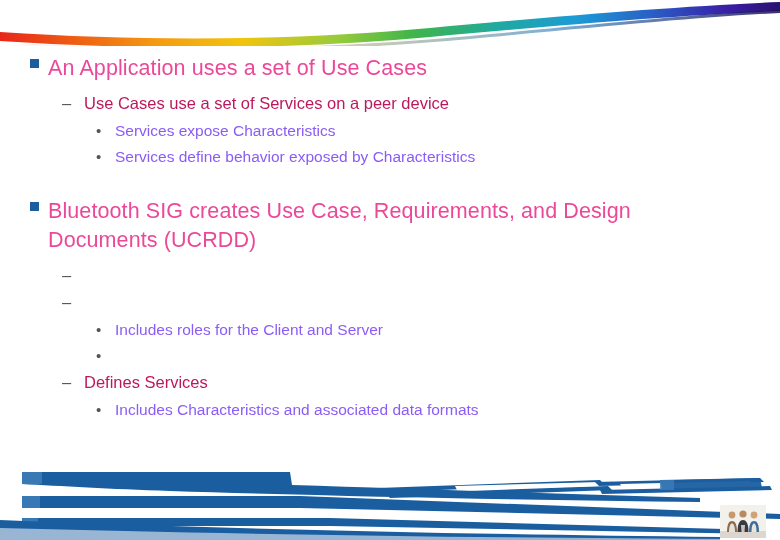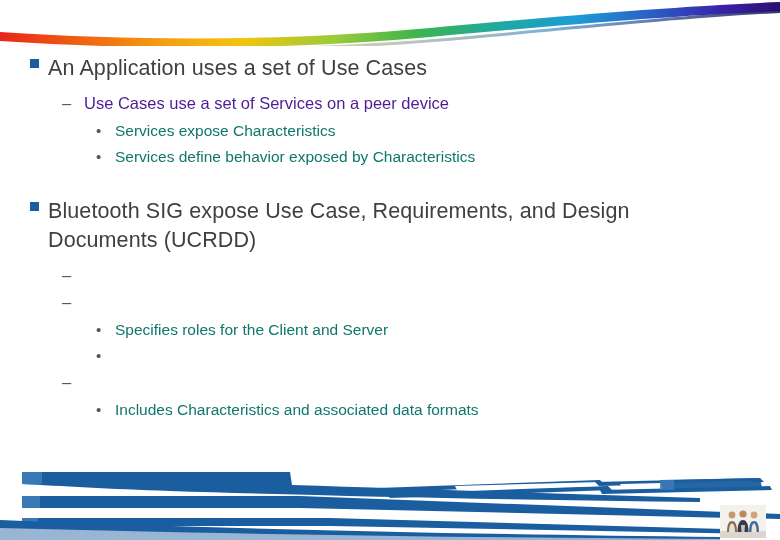--- a/index.html
+++ b/index.html
@@ -60,50 +60,50 @@
   }
   .lv1 .marker .sq {
     display:inline-block;
     width:9px; height:9px;
     background:#1B5EA0;
     position:relative;
     top:-1px;
   }
   .lv1 .btext {
     font-size:21.5px;
-    color:#404040;
+    color:#ec4899;
     line-height:1.36;
     letter-spacing:.1px;
   }
 
   
   .lv2 { padding-left:62px; }
   .lv2 .marker {
     width:22px;
     font-size:16.5px;
     color:#555555;
     line-height:1.42;
   }
   .lv2 .btext {
     font-size:16.5px;
-    color:#4c1d95;
+    color:#be185d;
     line-height:1.42;
   }
 
   
   .lv3 { padding-left:96px; }
   .lv3 .marker {
     width:19px;
     font-size:15px;
     color:#555555;
     line-height:1.45;
   }
   .lv3 .btext {
     font-size:15.5px;
-    color:#0f766e;
+    color:#8b5cf6;
     line-height:1.45;
   }
 
   .gap-lg { height:28px; }
   .gap-sm { height:9px; }
   .gap-xs { height:4px; }
 
   
   #footer-graphic {
     position:absolute;
@@ -180,52 +180,53 @@
 
     <div class="bullet-row lv3">
       <span class="marker">•</span>
       <span class="btext">Services define behavior exposed by Characteristics</span>
     </div>
 
     <div class="gap-lg"></div>
 
     <div class="bullet-row lv1">
       <span class="marker"><span class="sq"></span></span>
-      <span class="btext">Bluetooth SIG expose Use Case, Requirements, and Design Documents (UCRDD)</span>
+      <span class="btext">Bluetooth SIG creates Use Case, Requirements, and Design Documents (UCRDD)</span>
     </div>
 
     <div class="gap-sm"></div>
 
     <div class="bullet-row lv2">
       <span class="marker">–</span>
     </div>
 
     <div class="gap-xs"></div>
 
     <div class="bullet-row lv2">
       <span class="marker">–</span>
     </div>
 
     <div class="gap-xs"></div>
 
     <div class="bullet-row lv3">
       <span class="marker">•</span>
-      <span class="btext">Specifies roles for the Client and Server</span>
-    </div>
-
-    <div class="gap-xs"></div>
-
-    <div class="bullet-row lv3">
-      <span class="marker">•</span>
-    </div>
-
-    <div class="gap-xs"></div>
-
-    <div class="bullet-row lv2">
-      <span class="marker">–</span>
+      <span class="btext">Includes roles for the Client and Server</span>
+    </div>
+
+    <div class="gap-xs"></div>
+
+    <div class="bullet-row lv3">
+      <span class="marker">•</span>
+    </div>
+
+    <div class="gap-xs"></div>
+
+    <div class="bullet-row lv2">
+      <span class="marker">–</span>
+      <span class="btext">Defines Services</span>
     </div>
 
     <div class="gap-xs"></div>
 
     <div class="bullet-row lv3">
       <span class="marker">•</span>
       <span class="btext">Includes Characteristics and associated data formats</span>
     </div>
 
   </div>

